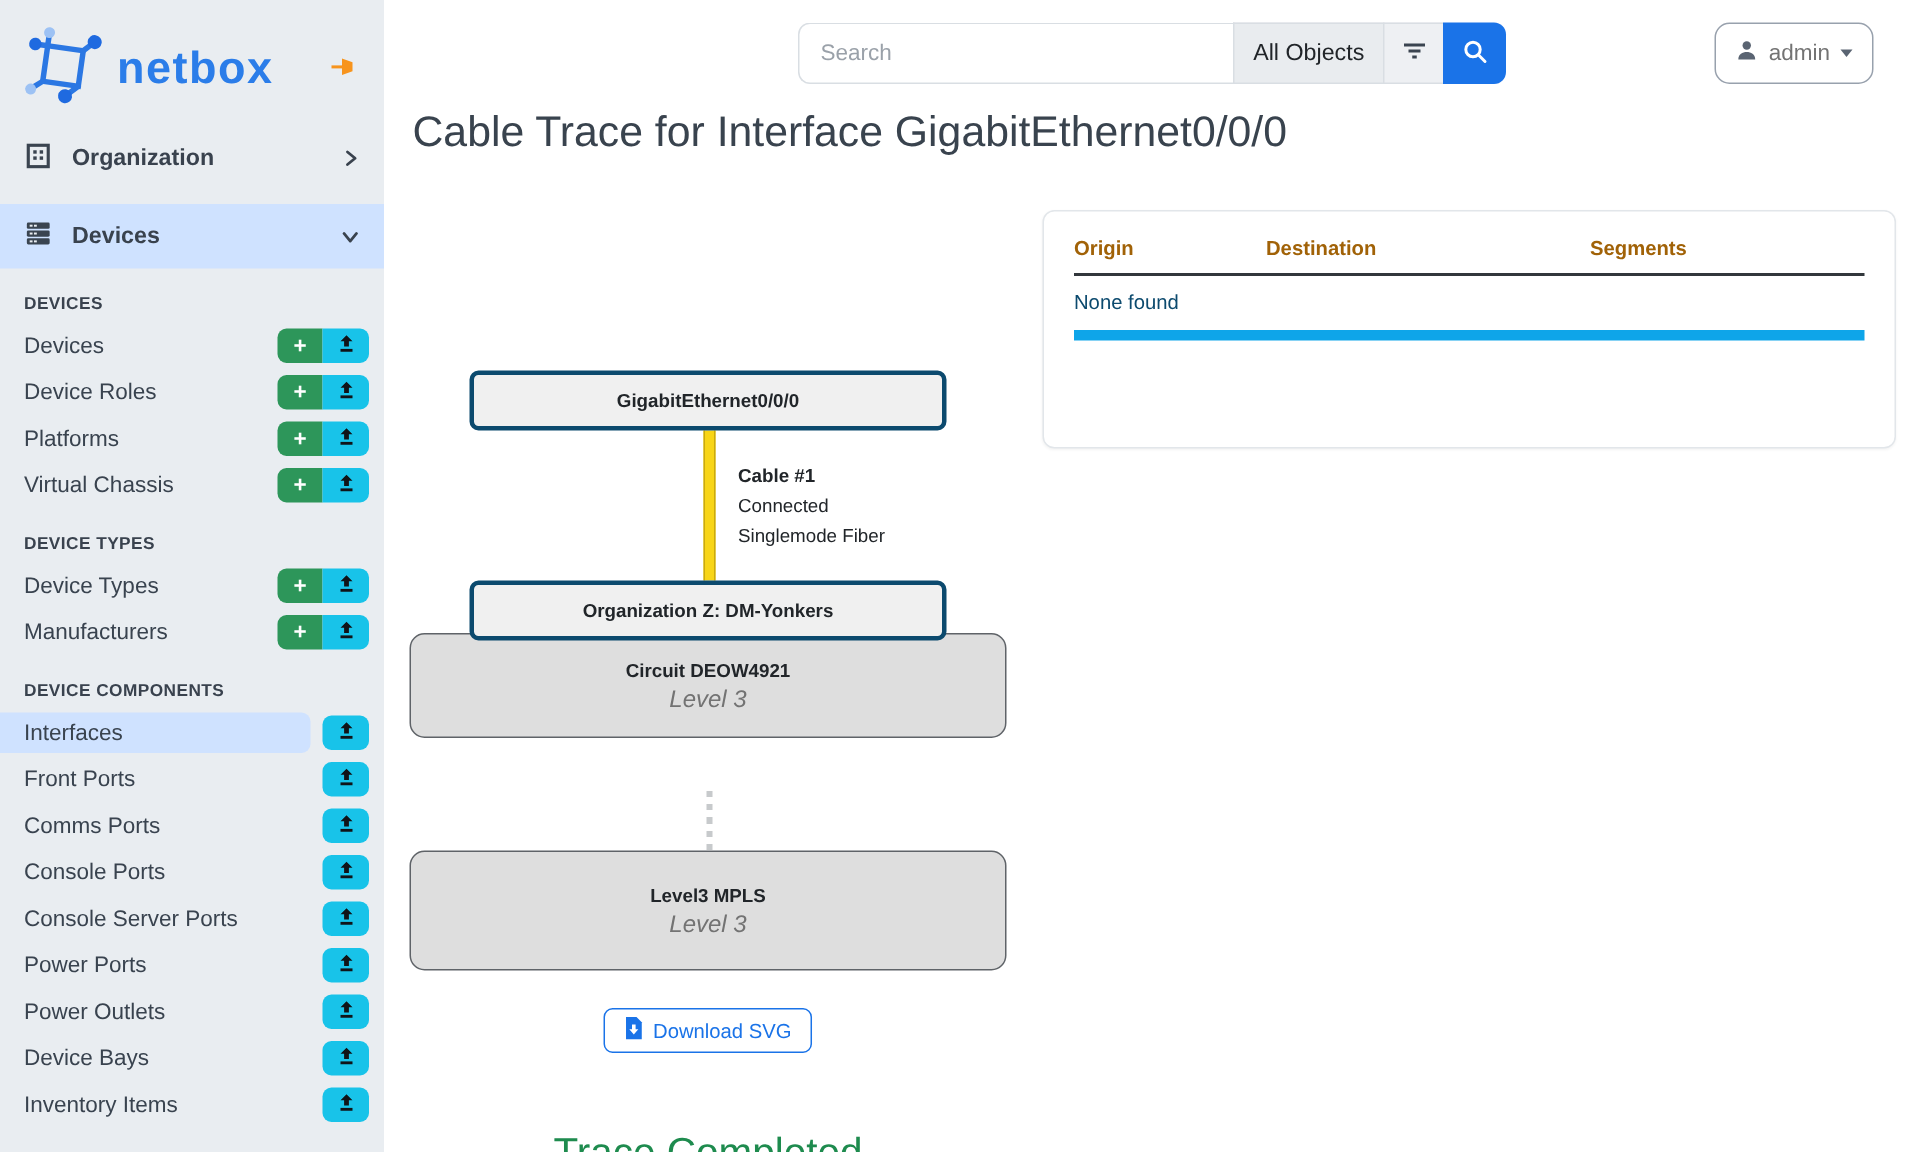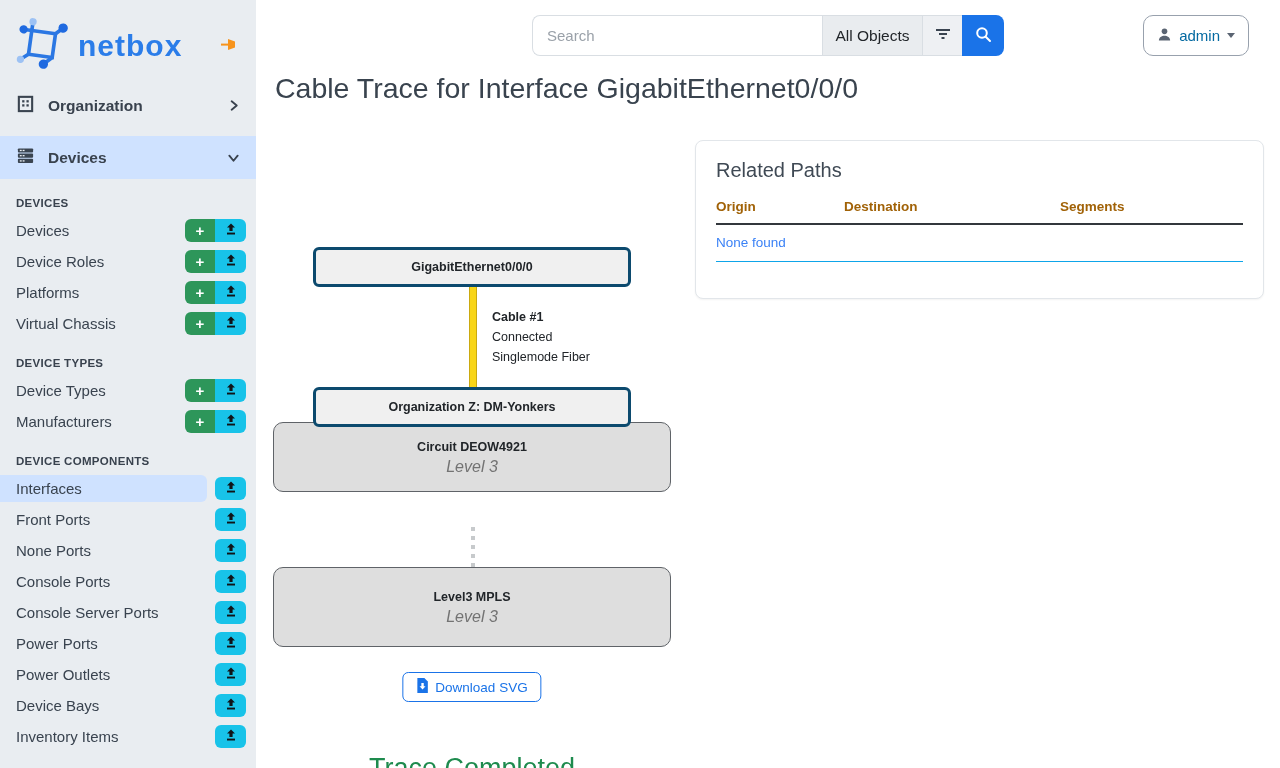--- a/index.html
+++ b/index.html
@@ -47,21 +47,21 @@
                border-right:none; font-size:15.5px; color:#212529; cursor:pointer;
                display:flex; align-items:center; justify-content:center;
                font-family:"Liberation Sans", sans-serif; }
   .filter-btn { width:40px; height:41px; background:#eef0f3; border:1px solid #d9dee3;
                border-right:none; cursor:pointer; display:flex; align-items:center; justify-content:center; }
   .search-go { width:42px; height:41px; background:#1a73e8; border:none; cursor:pointer;
                border-radius:0 8px 8px 0; display:flex; align-items:center; justify-content:center; }
 
   .user-btn { position:absolute; right:31px; top:15px; height:41px; padding:0 13px;
               background:#fff; border:1px solid #98a1ad; border-radius:10px; cursor:pointer;
-              display:flex; align-items:center; gap:7px; font-size:15px; color:#0369a1;
+              display:flex; align-items:center; gap:7px; font-size:15px; color:#737373;
               font-family:"Liberation Sans", sans-serif; }
   .caret-down { width:0; height:0; border-left:4.5px solid transparent;
                 border-right:4.5px solid transparent; border-top:5px solid #5a6472; }
 
   .page-title { position:absolute; left:19px; top:72px; font-size:28.5px;
                 font-weight:400; color:#39434e; }
 
   
   .trace { position:absolute; left:17px; top:160px; width:398px; height:608px; }
   .node, .tbox { position:absolute; display:flex; flex-direction:column;
@@ -96,21 +96,21 @@
                   font-size:27px; color:#1e8b4e;margin-top:21px; }
 
   
   .related { position:absolute; left:439px; top:140px; width:569px; height:159px;
              background:#fff; border:1px solid #e2e6ea; border-radius:8px;
              box-shadow:0 1px 2px rgba(0,0,0,.05); }
   .related-title { margin:18px 0 0 20px; font-size:20px; font-weight:400; color:#3f4954; }
   .rp-table { margin:17px 20px 0; }
   .rp-head { display:grid; grid-template-columns:128px 216px 1fr; font-weight:bold;
              font-size:13.5px; color:#a16207; padding-bottom:9px; border-bottom:2px solid #32373c; }
-  .rp-empty { font-size:13.5px; color:#3b82f6; padding:10px 0 11px; border-bottom:1px solid #0ea5e9; }
+  .rp-empty { font-size:13.5px; color:#0c4a6e; padding:10px 0 11px; border-bottom:7px solid #0ea5e9; }
 </style>
 </head>
 <body>
 
 <nav class="sidebar">
   <div class="brand">
     <span>
       <svg width="52" height="52" viewBox="0 0 100 100">
         <g transform="rotate(8 50 50)" fill="none" stroke="#2b77e3" stroke-width="7" stroke-linecap="round">
           <path d="M27 27 H73 V73 H27 Z"></path>
@@ -276,21 +276,21 @@
     <span class="side-btns">
       <button class="btn-import solo">
           <span><svg width="12" height="12" viewBox="0 0 12 12">
               <path d="M6 0.5 L10 4.5 H7.6 V8 H4.4 V4.5 H2 Z" fill="#101418"></path>
               <rect x="2" y="9.6" width="8" height="1.9" fill="#101418"></rect>
             </svg></span>
         </button>
     </span>
   </div>
   <div class="side-item">
-    <span class="lbl">None Ports</span>
+    <span class="lbl">Comms Ports</span>
     <span class="side-btns">
       <button class="btn-import solo">
           <span><svg width="12" height="12" viewBox="0 0 12 12">
               <path d="M6 0.5 L10 4.5 H7.6 V8 H4.4 V4.5 H2 Z" fill="#101418"></path>
               <rect x="2" y="9.6" width="8" height="1.9" fill="#101418"></rect>
             </svg></span>
         </button>
     </span>
   </div>
   <div class="side-item">
@@ -435,21 +435,20 @@
           <path d="M5 5 H7.4 V8.2 H9.2 L6.2 11.6 L3.2 8.2 H5 Z" fill="#fff"></path>
         </svg>
       </span>
       <span>Download SVG</span>
     </button>
 
     <div class="trace-status">Trace Completed</div>
   </section>
 
   <section class="related">
-    <h2 class="related-title">Related Paths</h2>
     <div class="rp-table">
       <div class="rp-head">
         <span>Origin</span>
         <span>Destination</span>
         <span>Segments</span>
       </div>
       <div class="rp-empty">None found</div>
     </div>
   </section>
 

